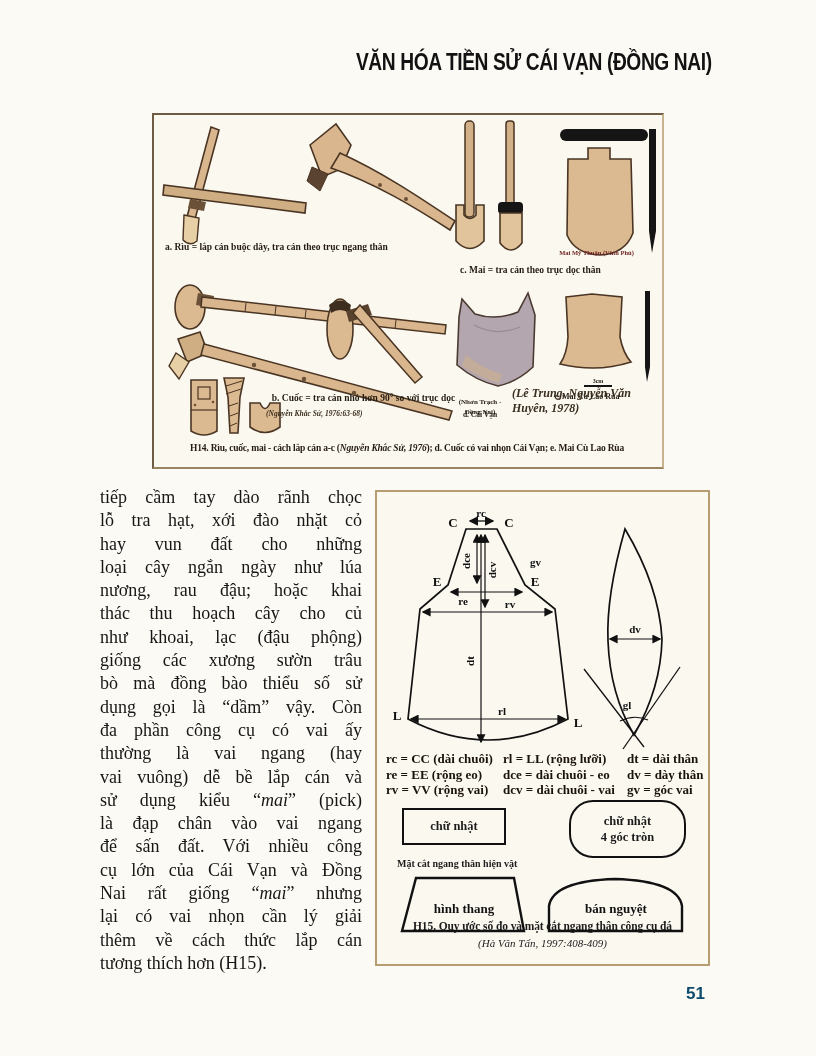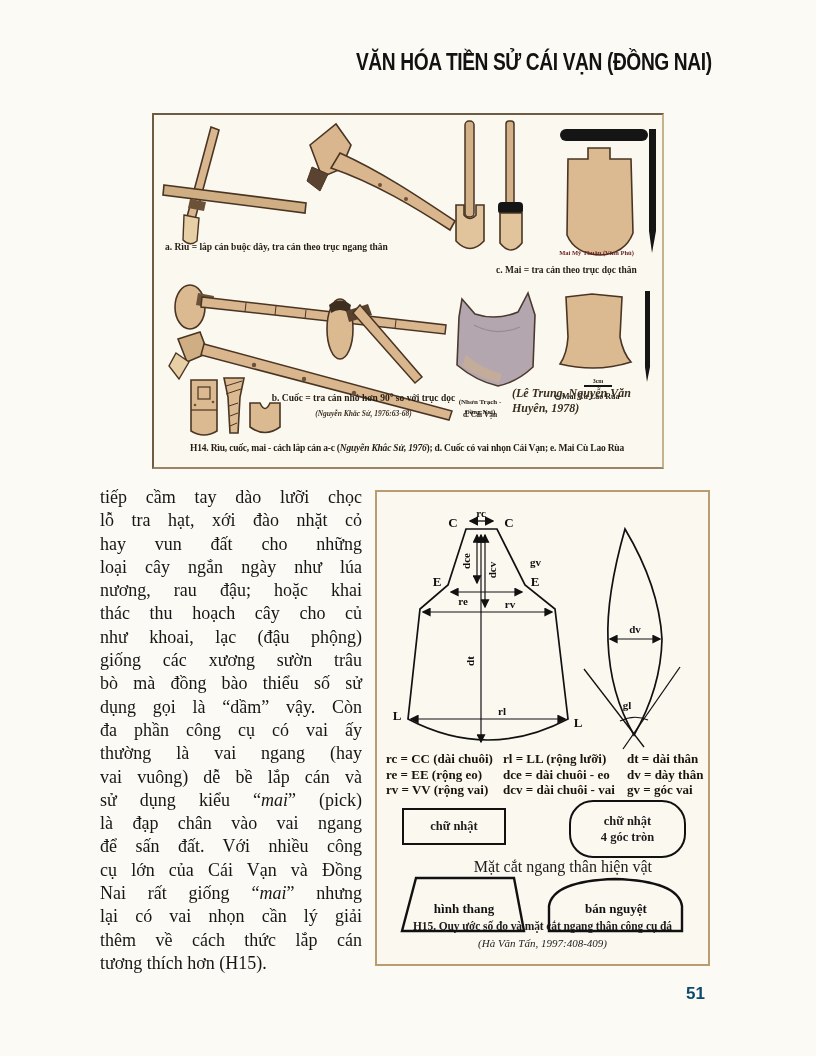--- a/index.html
+++ b/index.html
@@ -30,21 +30,21 @@
 
   
   .legend{left:9px;top:260px;width:318px;display:grid;grid-template-columns:117px 124px 77px;
           row-gap:2.5px;font-size:13px;font-weight:700;color:#1a130b;line-height:13px;white-space:nowrap;}
 
   .shape-rect{left:25px;top:316px;width:100px;height:33px;border:2.5px solid #111;
               display:flex;align-items:center;justify-content:center;font-weight:700;font-size:12.5px;}
   .shape-round{left:192px;top:308px;width:113px;height:54px;border:2.5px solid #111;border-radius:24px;
                display:flex;flex-direction:column;align-items:center;justify-content:center;
                font-weight:700;font-size:12.5px;line-height:16px;}
-  .midlabel{left:20px;top:366px;width:255px;text-align:right;font-weight:400;font-size:16px;}
+  .midlabel{left:20px;top:366px;width:255px;text-align:left;font-weight:700;font-size:10px;}
   .h15cap{left:4px;top:428px;width:323px;text-align:center;font-weight:700;font-size:11.5px;letter-spacing:-0.1px;white-space:nowrap;}
   .h15cit{left:0;top:445px;width:331px;text-align:center;font-style:italic;font-size:11px;}
 
   .pagenum{left:686px;top:984px;font-family:"Liberation Sans",sans-serif;font-weight:600;font-size:17px;color:#0c4a6e;}
 
   svg text{font-family:"Liberation Serif",serif;font-weight:700;fill:#111;}
 </style>
 </head>
 <body>
 
@@ -128,34 +128,34 @@
       </g>
 
       <g>
         <path d="M412,182 L438,179 L468,182 L466,222 Q469,238 477,247 Q443,258 406,249 Q413,239 414,222 Z" fill="#dcba91" stroke="#4a3523" stroke-width="1.6"></path>
         <path d="M491,176 L496,176 L496,252 L493,267 L491,252 Z" fill="#151515"></path>
       </g>
     </svg>
 
     <div class="abs cap" style="left:11px;top:127px;font-size:9.5px;">a. Rìu = lắp cán buộc dây, tra cán theo trục ngang thân</div>
     <div class="abs cap" style="left:390px;top:134px;width:105px;font-size:6.5px;text-align:center;color:#6b1f1f;">Mai Mỹ Thuận (Vĩnh Phú)</div>
-    <div class="abs cap" style="left:306px;top:150px;font-size:9.5px;margin-left:36px;">c. Mai = tra cán theo trục dọc thân</div>
+    <div class="abs cap" style="left:306px;top:150px;font-size:9.5px;">c. Mai = tra cán theo trục dọc thân</div>
     <div class="abs cap" style="left:112px;top:278px;width:195px;text-align:center;font-size:9.5px;">b. Cuốc = tra cán nhỏ hơn 90° so với trục dọc</div>
-    <div class="abs capitalic" style="left:112px;top:294px;width:195px;text-align:center;font-size:7.5px;">(Nguyễn Khắc Sử, 1976:63-68)</div>
+    <div class="abs capitalic" style="left:112px;top:294px;width:195px;font-size:7.5px;">(Nguyễn Khắc Sử, 1976:63-68)</div>
     <div class="abs cap" style="left:296px;top:272px;width:60px;text-align:center;font-size:7.5px;margin-top:24px;">d. Cái Vạn</div>
     <div class="abs cap" style="left:296px;top:283px;width:60px;text-align:center;font-size:7px;">(Nhơn Trạch -</div>
     <div class="abs cap" style="left:296px;top:293px;width:60px;text-align:center;font-size:7px;">Đồng Nai)</div>
     <div class="abs cap" style="left:430px;top:263px;width:28px;text-align:center;font-size:6px;border-bottom:2px solid #151515;">3cm</div>
     <div class="abs cap" style="left:378px;top:277px;width:110px;text-align:center;font-size:8px;">e. Mai Cù Lao Rùa</div>
     <div class="abs capitalic" style="left:358px;top:271px;width:150px;text-align:left;font-size:12px;">(Lê Trung, Nguyễn Văn Huyên, 1978)</div>
     <div class="abs cap" style="left:6px;top:328px;width:494px;text-align:center;font-size:9.5px;letter-spacing:-0.2px;white-space:nowrap;">H14. Rìu, cuốc, mai - cách lắp cán a-c (<i>Nguyễn Khắc Sử, 1976</i>); d. Cuốc có vai nhọn Cái Vạn; e. Mai Cù Lao Rùa</div>
   </div>
 
   <div class="abs bodytext">
-    <div class="bline">tiếp cầm tay dào lưỡi chọc</div>
+    <div class="bline">tiếp cầm tay dào rãnh chọc</div>
     <div class="bline">lỗ tra hạt, xới đào nhặt cỏ</div>
     <div class="bline">hay vun đất cho những</div>
     <div class="bline">loại cây ngắn ngày như lúa</div>
     <div class="bline">nương, rau đậu; hoặc khai</div>
     <div class="bline">thác thu hoạch cây cho củ</div>
     <div class="bline">như khoai, lạc (đậu phộng)</div>
     <div class="bline">giống các xương sườn trâu</div>
     <div class="bline">bò mà đồng bào thiểu số sử</div>
     <div class="bline">dụng gọi là “dầm” vậy. Còn</div>
     <div class="bline">đa phần công cụ có vai ấy</div>

